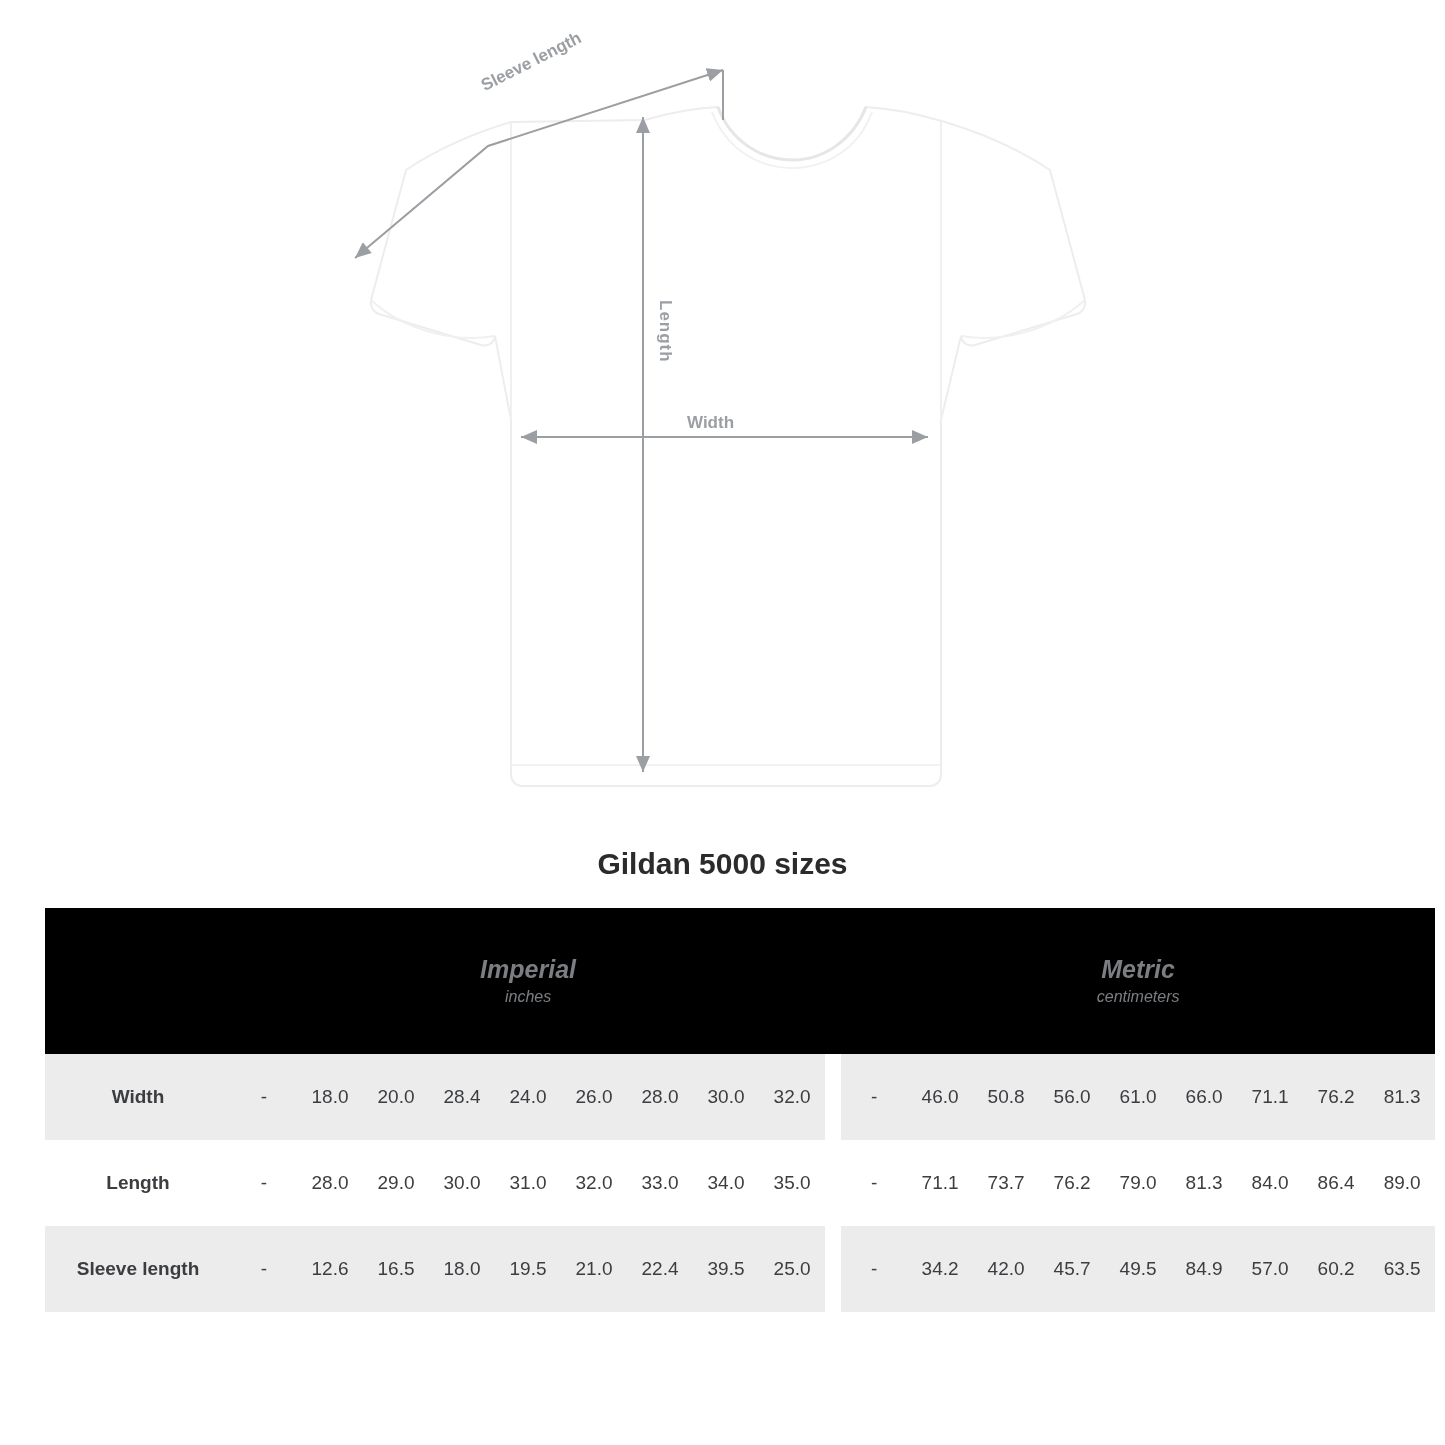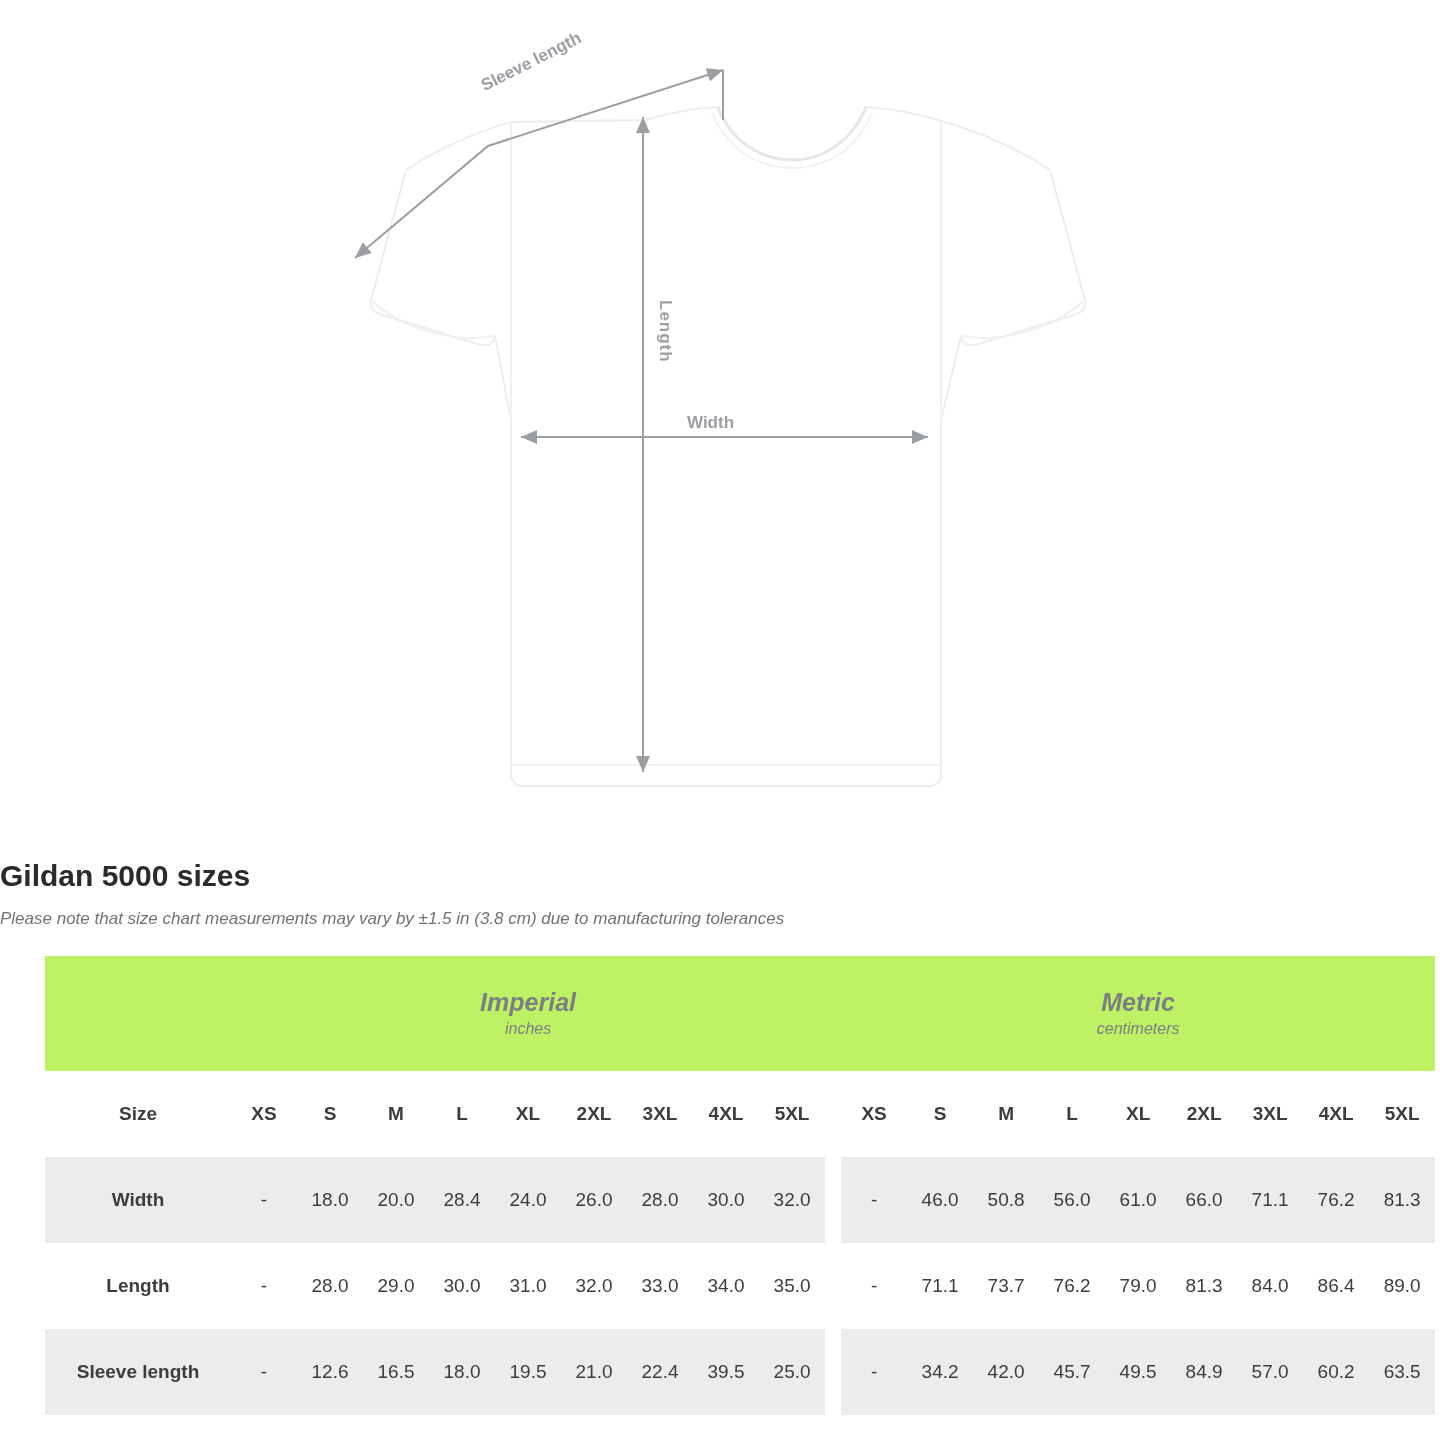--- a/index.html
+++ b/index.html
@@ -55,22 +55,22 @@
   }
   #width-label {
     left: 681px;
     top: 413px;
     background: #ffffff;
     padding: 0 6px;
   }
 
   
   .title-block {
-    text-align: left;
-    margin-top: 29px;
+    text-align: center;
+    margin-top: 17px;
   }
   .chart-title {
     font-size: 30px;
     font-weight: bold;
     color: #2b2b2b;
     margin: 0;
     font-family: "Liberation Sans", sans-serif;
   }
   .chart-note {
     font-size: 17px;
@@ -92,22 +92,22 @@
   table.size-table td,
   table.size-table th {
     border: none;
     text-align: center;
     vertical-align: middle;
     font-family: "Liberation Sans", sans-serif;
   }
 
   
   .unit-row td {
-    background: #bef264;
-    height: 115px;
+    background: #000000;
+    height: 146px;
     padding: 0;
   }
   .unit-name {
     font-size: 25px;
     font-weight: bold;
     font-style: italic;
     color: #7b7f83;
     line-height: 1.1;
   }
   .unit-sub {
@@ -229,21 +229,20 @@
 
     <div class="dim-label" id="sleeve-label">Sleeve length</div>
 
     <div class="dim-label" id="length-label">Length</div>
 
     <div class="dim-label" id="width-label">Width</div>
   </div>
 
   <div class="title-block">
     <h1 class="chart-title">Gildan 5000 sizes</h1>
-    <div class="chart-note">Please note that size chart measurements may vary by ±1.5 in (3.8 cm) due to manufacturing tolerances</div>
   </div>
 
   <div class="table-wrap">
     <table class="size-table">
       <colgroup>
         <col style="width:186px">
         <col class="sizecol">
           <col class="sizecol">
           <col class="sizecol">
           <col class="sizecol">
@@ -271,42 +270,20 @@
           <div class="unit-name">Imperial</div>
           <div class="unit-sub">inches</div>
         </td>
         <td class="unit-gap"></td>
         <td colspan="9">
           <div class="unit-name">Metric</div>
           <div class="unit-sub">centimeters</div>
         </td>
       </tr>
 
-      <tr class="head-row">
-        <td class="rowlabel">Size</td>
-        <td>XS</td>
-        <td>S</td>
-        <td>M</td>
-        <td>L</td>
-        <td>XL</td>
-        <td>2XL</td>
-        <td>3XL</td>
-        <td>4XL</td>
-        <td>5XL</td>
-        <td class="gapcol"></td>
-        <td>XS</td>
-        <td>S</td>
-        <td>M</td>
-        <td>L</td>
-        <td>XL</td>
-        <td>2XL</td>
-        <td>3XL</td>
-        <td>4XL</td>
-        <td>5XL</td>
-      </tr>
 
       <tr class="data-row shaded">
         <td class="rowlabel">Width</td>
         <td>-</td>
         <td>18.0</td>
         <td>20.0</td>
         <td>28.4</td>
         <td>24.0</td>
         <td>26.0</td>
         <td>28.0</td>

